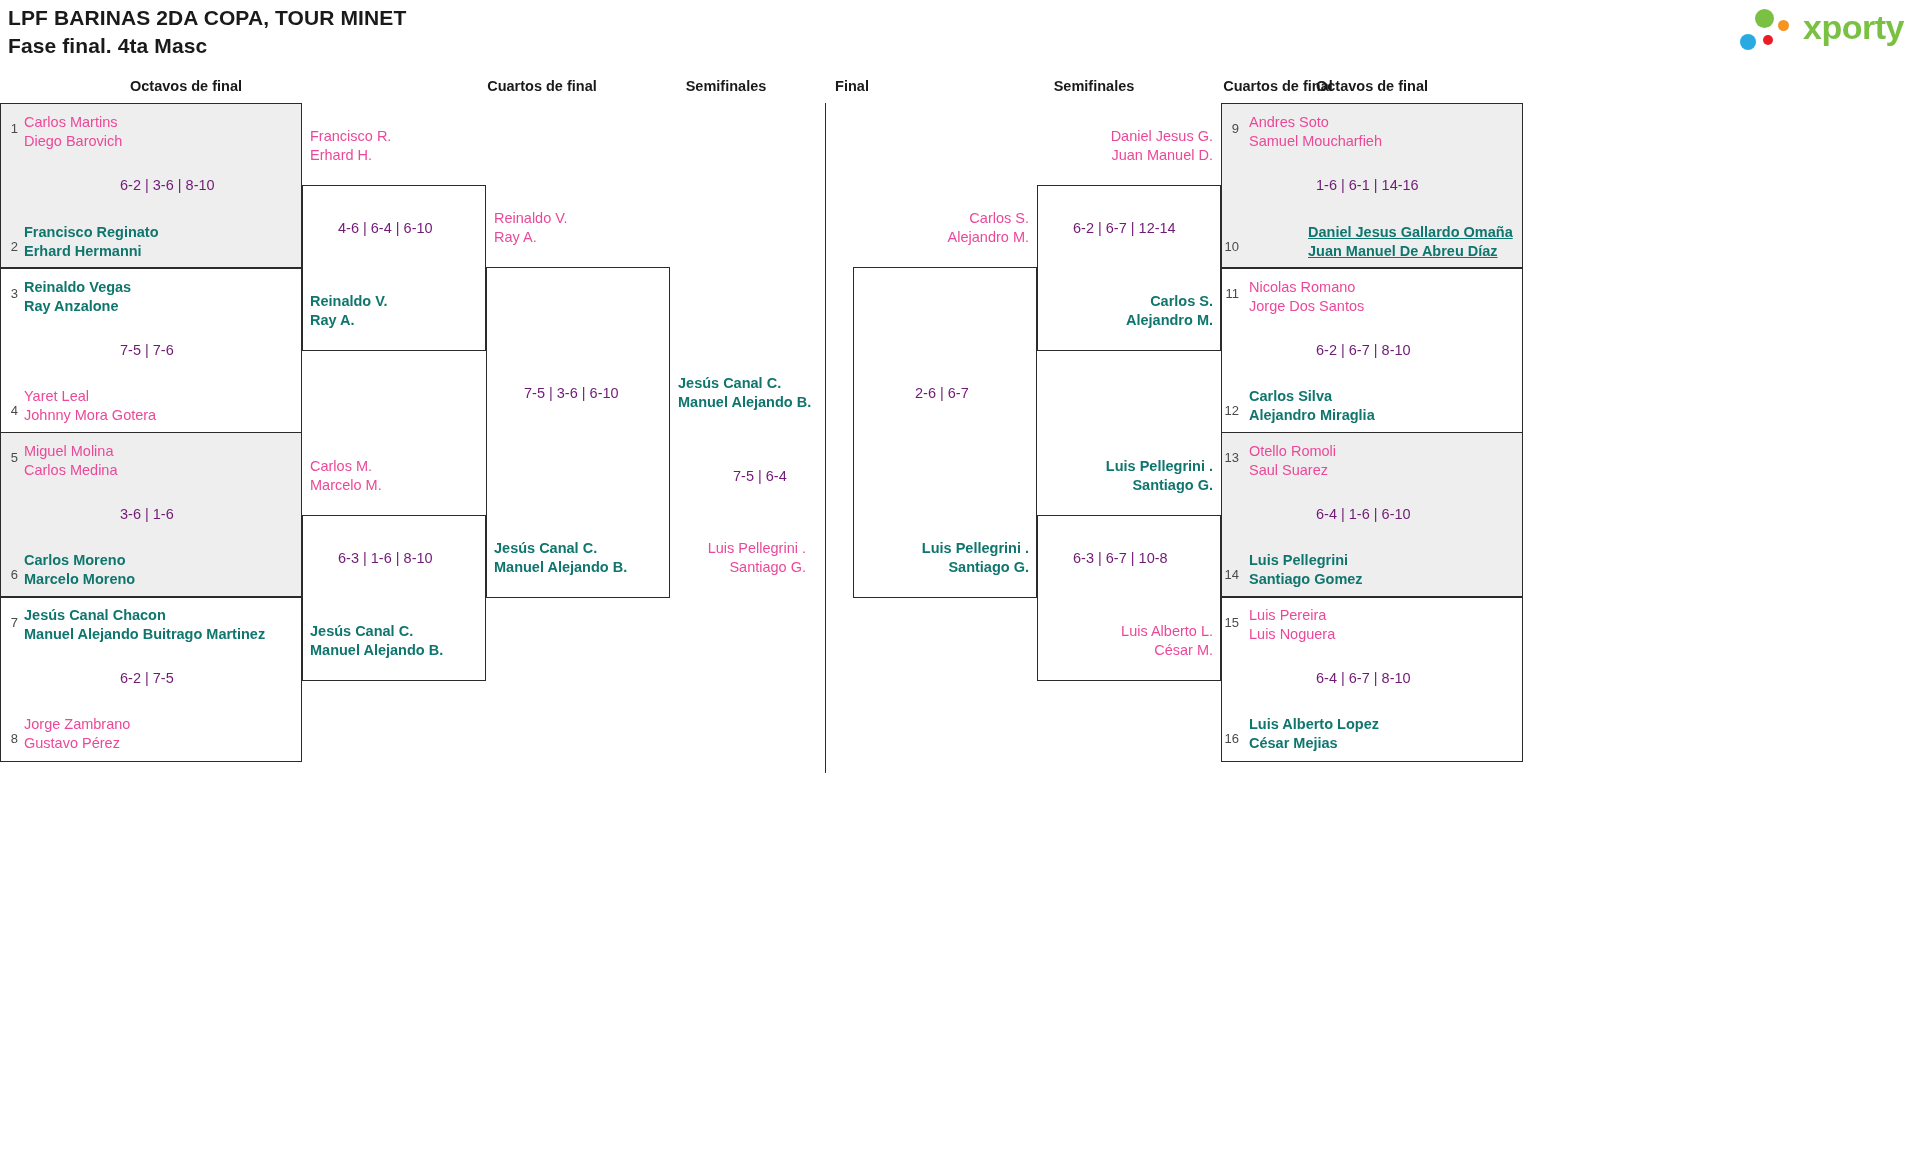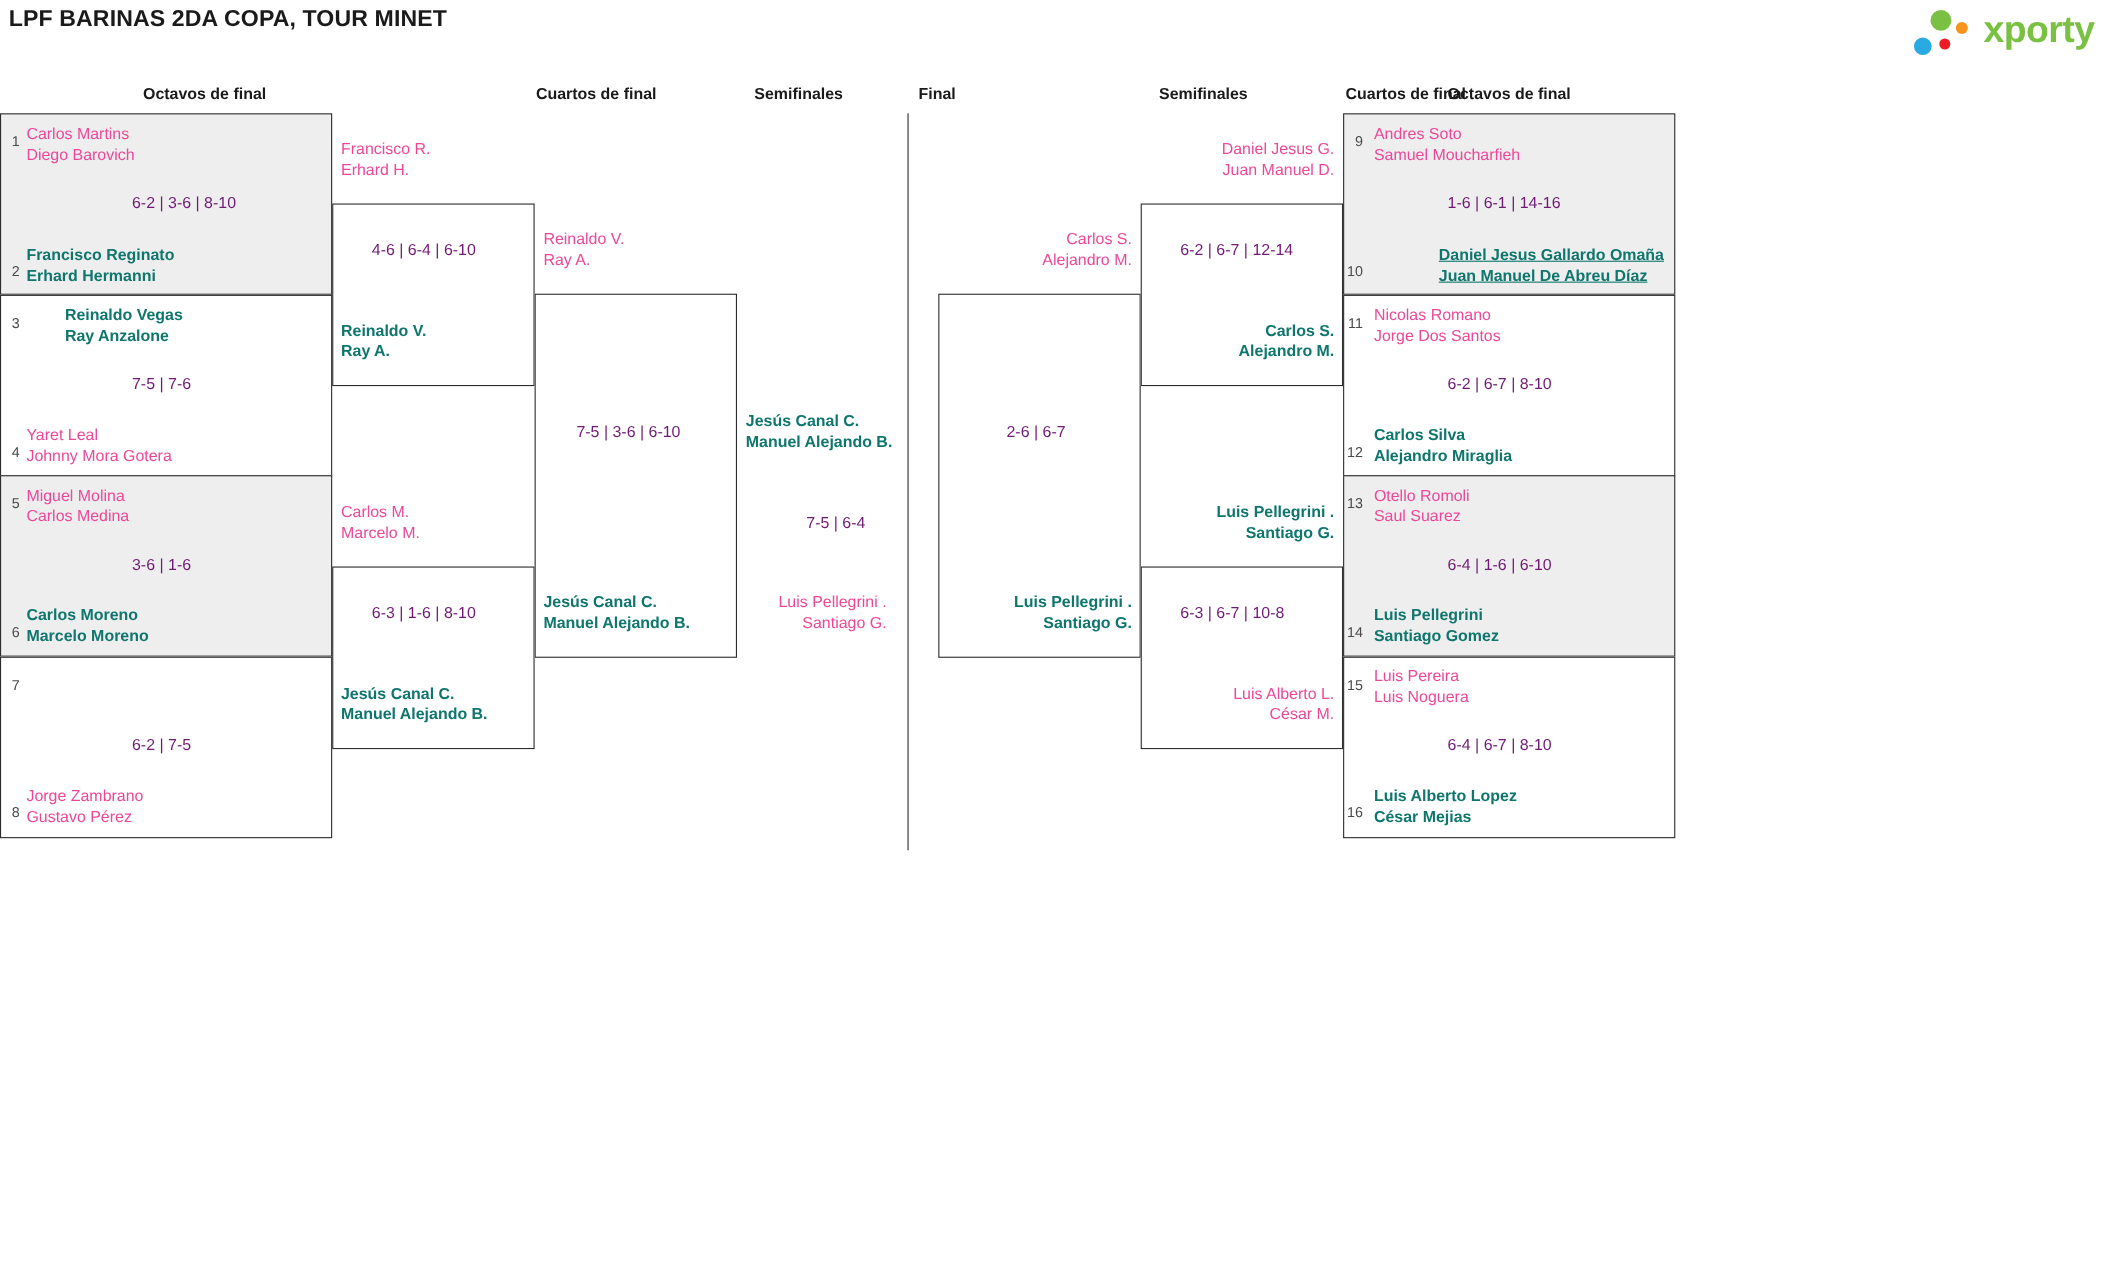--- a/index.html
+++ b/index.html
@@ -62,20 +62,21 @@
   }
   .vline { position: absolute; width: 0; border-left: 1px solid #2b2b2b; }
 </style>
 </head>
 <body>
 
 <div id="root">
 
   <div class="title-block">
     <div class="title-line1">LPF BARINAS 2DA COPA, TOUR MINET</div>
+    <div class="title-line2">Fase final. 4ta Masc</div>
   </div>
 
   <div class="logo">
     <div class="logo-dots">
       <span class="dot green"></span>
       <span class="dot orange"></span>
       <span class="dot blue"></span>
       <span class="dot red"></span>
     </div>
     <div class="logo-text">xporty</div>
@@ -91,34 +92,35 @@
 
   <div class="match-box shaded" style="left:0px; top:103px; width:302px; height:165px;"></div>
   <div class="seed" style="left:0px;  top:121px;">1</div>
   <div class="pair lose" style="left:24px; top:113px;"><span>Carlos Martins</span><br><span>Diego Barovich</span></div>
   <div class="score" style="left:120px; top:177px;">6-2 | 3-6 | 8-10</div>
   <div class="seed" style="left:0px;  top:239px;">2</div>
   <div class="pair win" style="left:24px; top:223px;"><span>Francisco Reginato</span><br><span>Erhard Hermanni</span></div>
 
   <div class="match-box plain" style="left:0px; top:268px; width:302px; height:165px;"></div>
   <div class="seed" style="left:0px;  top:286px;">3</div>
-  <div class="pair win" style="left:24px; top:278px;margin-left:35px;"><span>Reinaldo Vegas</span><br><span>Ray Anzalone</span></div>
+  <div class="pair win" style="left:24px; top:278px;"><span>Reinaldo Vegas</span><br><span>Ray Anzalone</span></div>
   <div class="score" style="left:120px; top:342px;">7-5 | 7-6</div>
   <div class="seed" style="left:0px;  top:403px;">4</div>
   <div class="pair lose" style="left:24px; top:387px;"><span>Yaret Leal</span><br><span>Johnny Mora Gotera</span></div>
 
   <div class="match-box shaded" style="left:0px; top:432px; width:302px; height:165px;"></div>
   <div class="seed" style="left:0px;  top:450px;">5</div>
   <div class="pair lose" style="left:24px; top:442px;"><span>Miguel Molina</span><br><span>Carlos Medina</span></div>
   <div class="score" style="left:120px; top:506px;">3-6 | 1-6</div>
   <div class="seed" style="left:0px;  top:567px;">6</div>
   <div class="pair win" style="left:24px; top:551px;"><span>Carlos Moreno</span><br><span>Marcelo Moreno</span></div>
 
   <div class="match-box plain" style="left:0px; top:597px; width:302px; height:165px;"></div>
   <div class="seed" style="left:0px;  top:615px;">7</div>
+  <div class="pair win" style="left:24px; top:606px;"><span>Jesús Canal Chacon</span><br><span>Manuel Alejando Buitrago Martinez</span></div>
   <div class="score" style="left:120px; top:670px;">6-2 | 7-5</div>
   <div class="seed" style="left:0px;  top:731px;">8</div>
   <div class="pair lose" style="left:24px; top:715px;"><span>Jorge Zambrano</span><br><span>Gustavo Pérez</span></div>
 
   <div class="pair lose" style="left:310px; top:127px;"><span>Francisco R.</span><br><span>Erhard H.</span></div>
   <div class="match-box plain" style="left:302px; top:185px; width:184px; height:166px;"></div>
   <div class="score" style="left:338px; top:220px;">4-6 | 6-4 | 6-10</div>
   <div class="pair win" style="left:310px; top:292px;"><span>Reinaldo V.</span><br><span>Ray A.</span></div>
 
   <div class="pair lose" style="left:310px; top:457px;"><span>Carlos M.</span><br><span>Marcelo M.</span></div>

